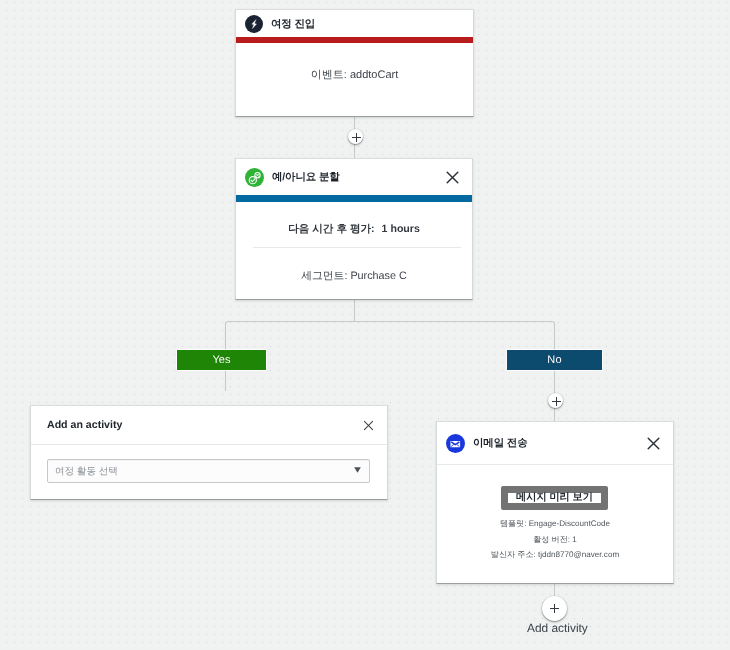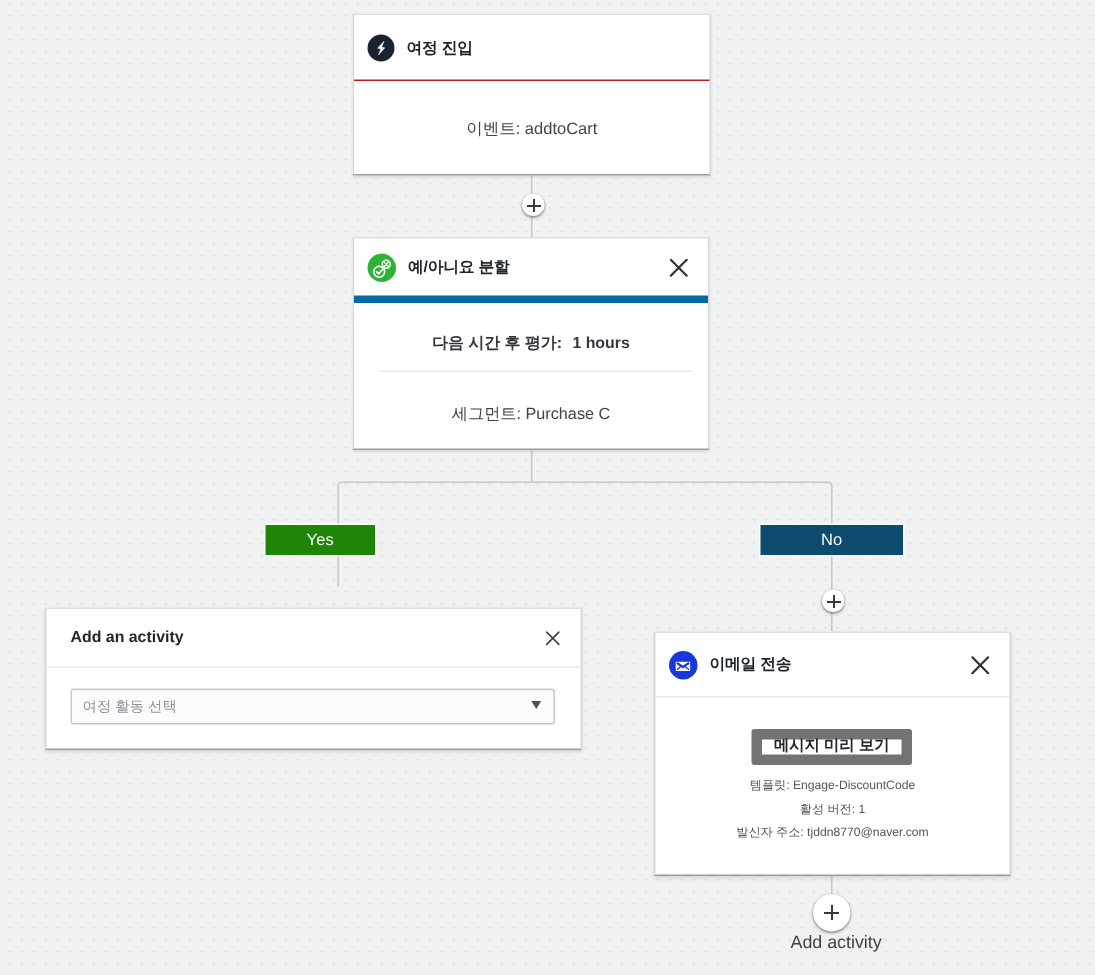--- a/index.html
+++ b/index.html
@@ -81,21 +81,21 @@
 
       <path d="M554.5 370 L554.5 421"></path>
 
       <path d="M554.5 584 L554.5 597"></path>
 
       <path d="M225.5 370 L225.5 391"></path>
     </g>
   </svg>
 
   <div class="node" style="left:235px;top:9px;width:239px;height:108px;">
-    <div class="node-head" style="height:44px;padding:0 9px;border-bottom:1px solid #b91c1c;">
+    <div class="node-head" style="height:33px;padding:0 9px;border-bottom:6px solid #b91c1c;">
       <span class="node-ico" style="width:18px;height:18px;background:#1b2332;">
         <svg width="12" height="12" viewBox="0 0 24 24" fill="none">
           <path d="M16.2 2.8 L7.4 12.4 L11.6 13.2 L8.6 21.4 L17.2 11.8 L13.0 11.0 Z" fill="#fff" stroke="#fff" stroke-width="0.5" stroke-linejoin="round"></path>
         </svg>
       </span>
       <span class="node-title" style="font-size:10.5px;margin-left:8px;">여정 진입</span>
     </div>
     <div class="node-body" style="padding-top:25px;">
       <div class="row" style="font-size:11px;">
         <span style="color:#3e444a;">이벤트:</span>
@@ -105,21 +105,21 @@
   </div>
 
   <div class="plus" style="left:348px;top:129px;width:15px;height:15px;">
     <svg width="10" height="10" viewBox="0 0 10 10" shape-rendering="crispEdges">
       <rect x="4.5" y="0.5" width="1.2" height="9" fill="#343a40"></rect>
       <rect x="0.5" y="4.5" width="9" height="1.2" fill="#343a40"></rect>
     </svg>
   </div>
 
   <div class="node" style="left:235px;top:158px;width:238px;height:142px;">
-    <div class="node-head" style="height:43px;padding:0 9px;border-bottom:5px solid #0369a1;">
+    <div class="node-head" style="height:43px;padding:0 9px;border-bottom:7px solid #0369a1;">
       <span class="node-ico" style="width:19px;height:19px;background:#2eb337;">
         <svg width="19" height="19" viewBox="0 0 19 19" fill="none">
           <circle cx="12.5" cy="7.2" r="2.65" stroke="#fff" stroke-width="1.05"></circle>
           <path d="M11.2 5.9 L13.8 8.5 M13.8 5.9 L11.2 8.5" stroke="#fff" stroke-width="0.95" stroke-linecap="round"></path>
           <circle cx="7.8" cy="12.2" r="3.6" stroke="#fff" stroke-width="1.05" fill="#2eb337"></circle>
           <path d="M6.0 12.1 L7.4 13.6 L9.8 10.8" stroke="#fff" stroke-width="1.15" stroke-linecap="round" stroke-linejoin="round" fill="none"></path>
         </svg>
       </span>
       <span class="node-title" style="font-size:10.5px;margin-left:8px;">예/아니요 분할</span>
       <span class="node-x" style="width:14px;height:14px;margin-right:4px;">
@@ -134,21 +134,21 @@
         <span class="b" style="margin-left:4px;">1 hours</span>
       </div>
       <div class="hr" style="margin:10px 11px 0 17px;"></div>
       <div class="row" style="font-size:10.8px;margin-top:22px;color:#3e444a;">
         <span>세그먼트:</span>
         <span>Purchase C</span>
       </div>
     </div>
   </div>
 
-  <div class="pill" style="left:177px;top:350px;width:73px;height:20px;background:#1f8507;">
+  <div class="pill" style="left:177px;top:350px;width:89px;height:20px;background:#1f8507;">
     <span>Yes</span>
   </div>
   <div class="pill" style="left:507px;top:350px;width:95px;height:20px;background:#0c4a6e;">
     <span>No</span>
   </div>
 
   <div class="plus" style="left:548px;top:393px;width:15px;height:15px;">
     <svg width="10" height="10" viewBox="0 0 10 10" shape-rendering="crispEdges">
       <rect x="4.5" y="0.5" width="1.2" height="9" fill="#343a40"></rect>
       <rect x="0.5" y="4.5" width="9" height="1.2" fill="#343a40"></rect>

